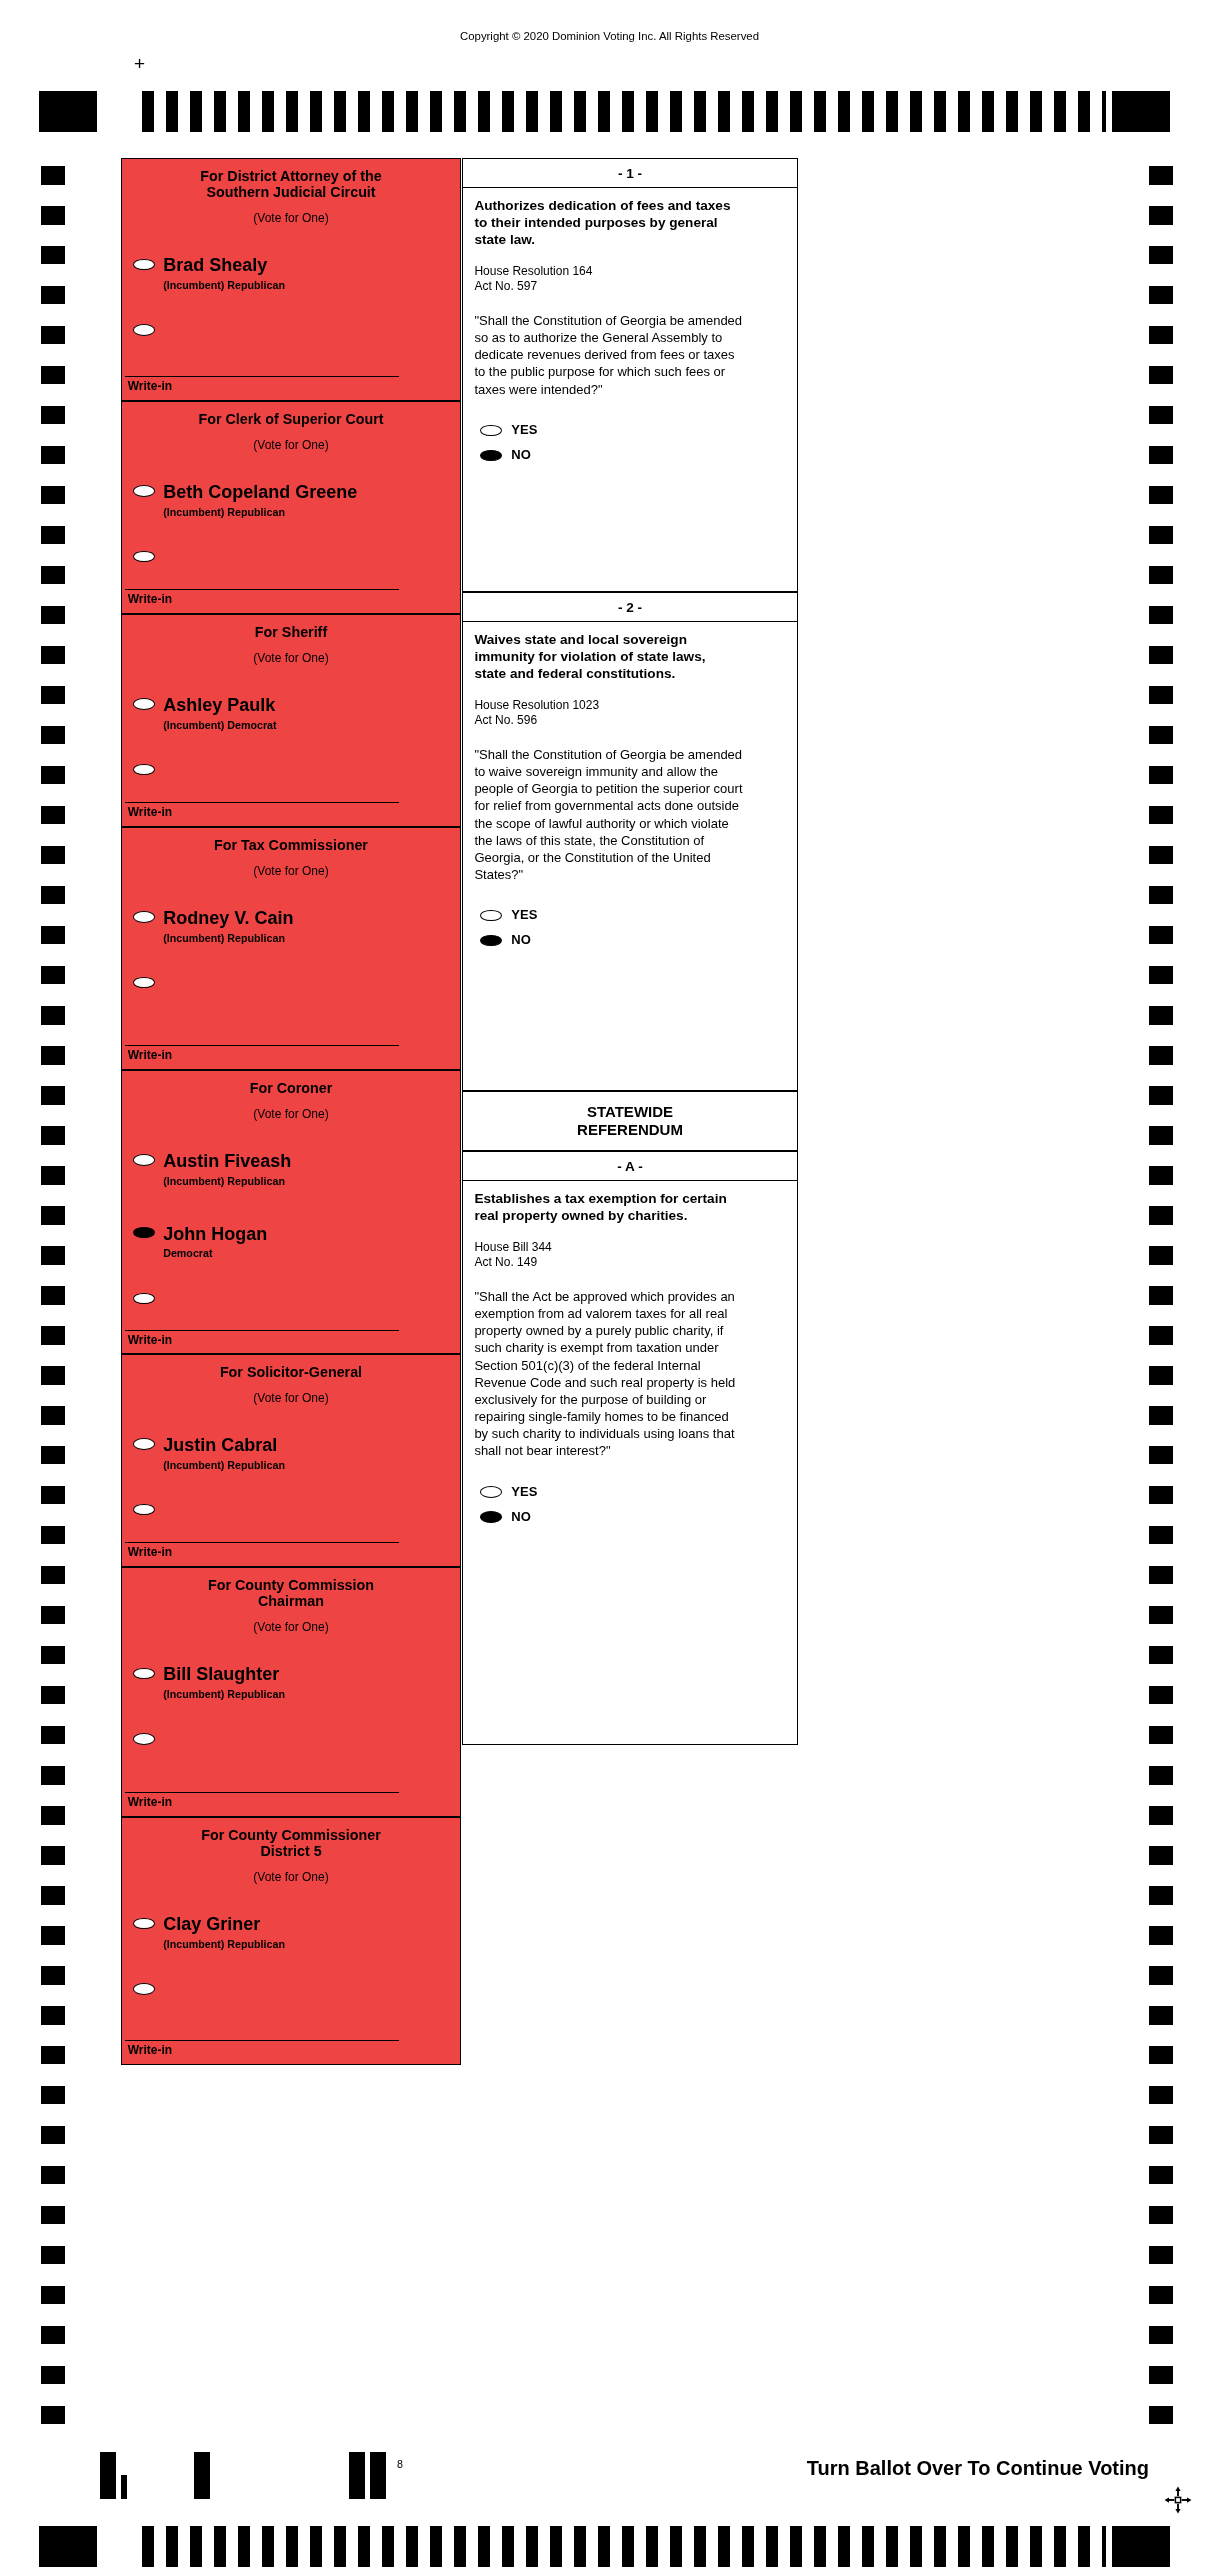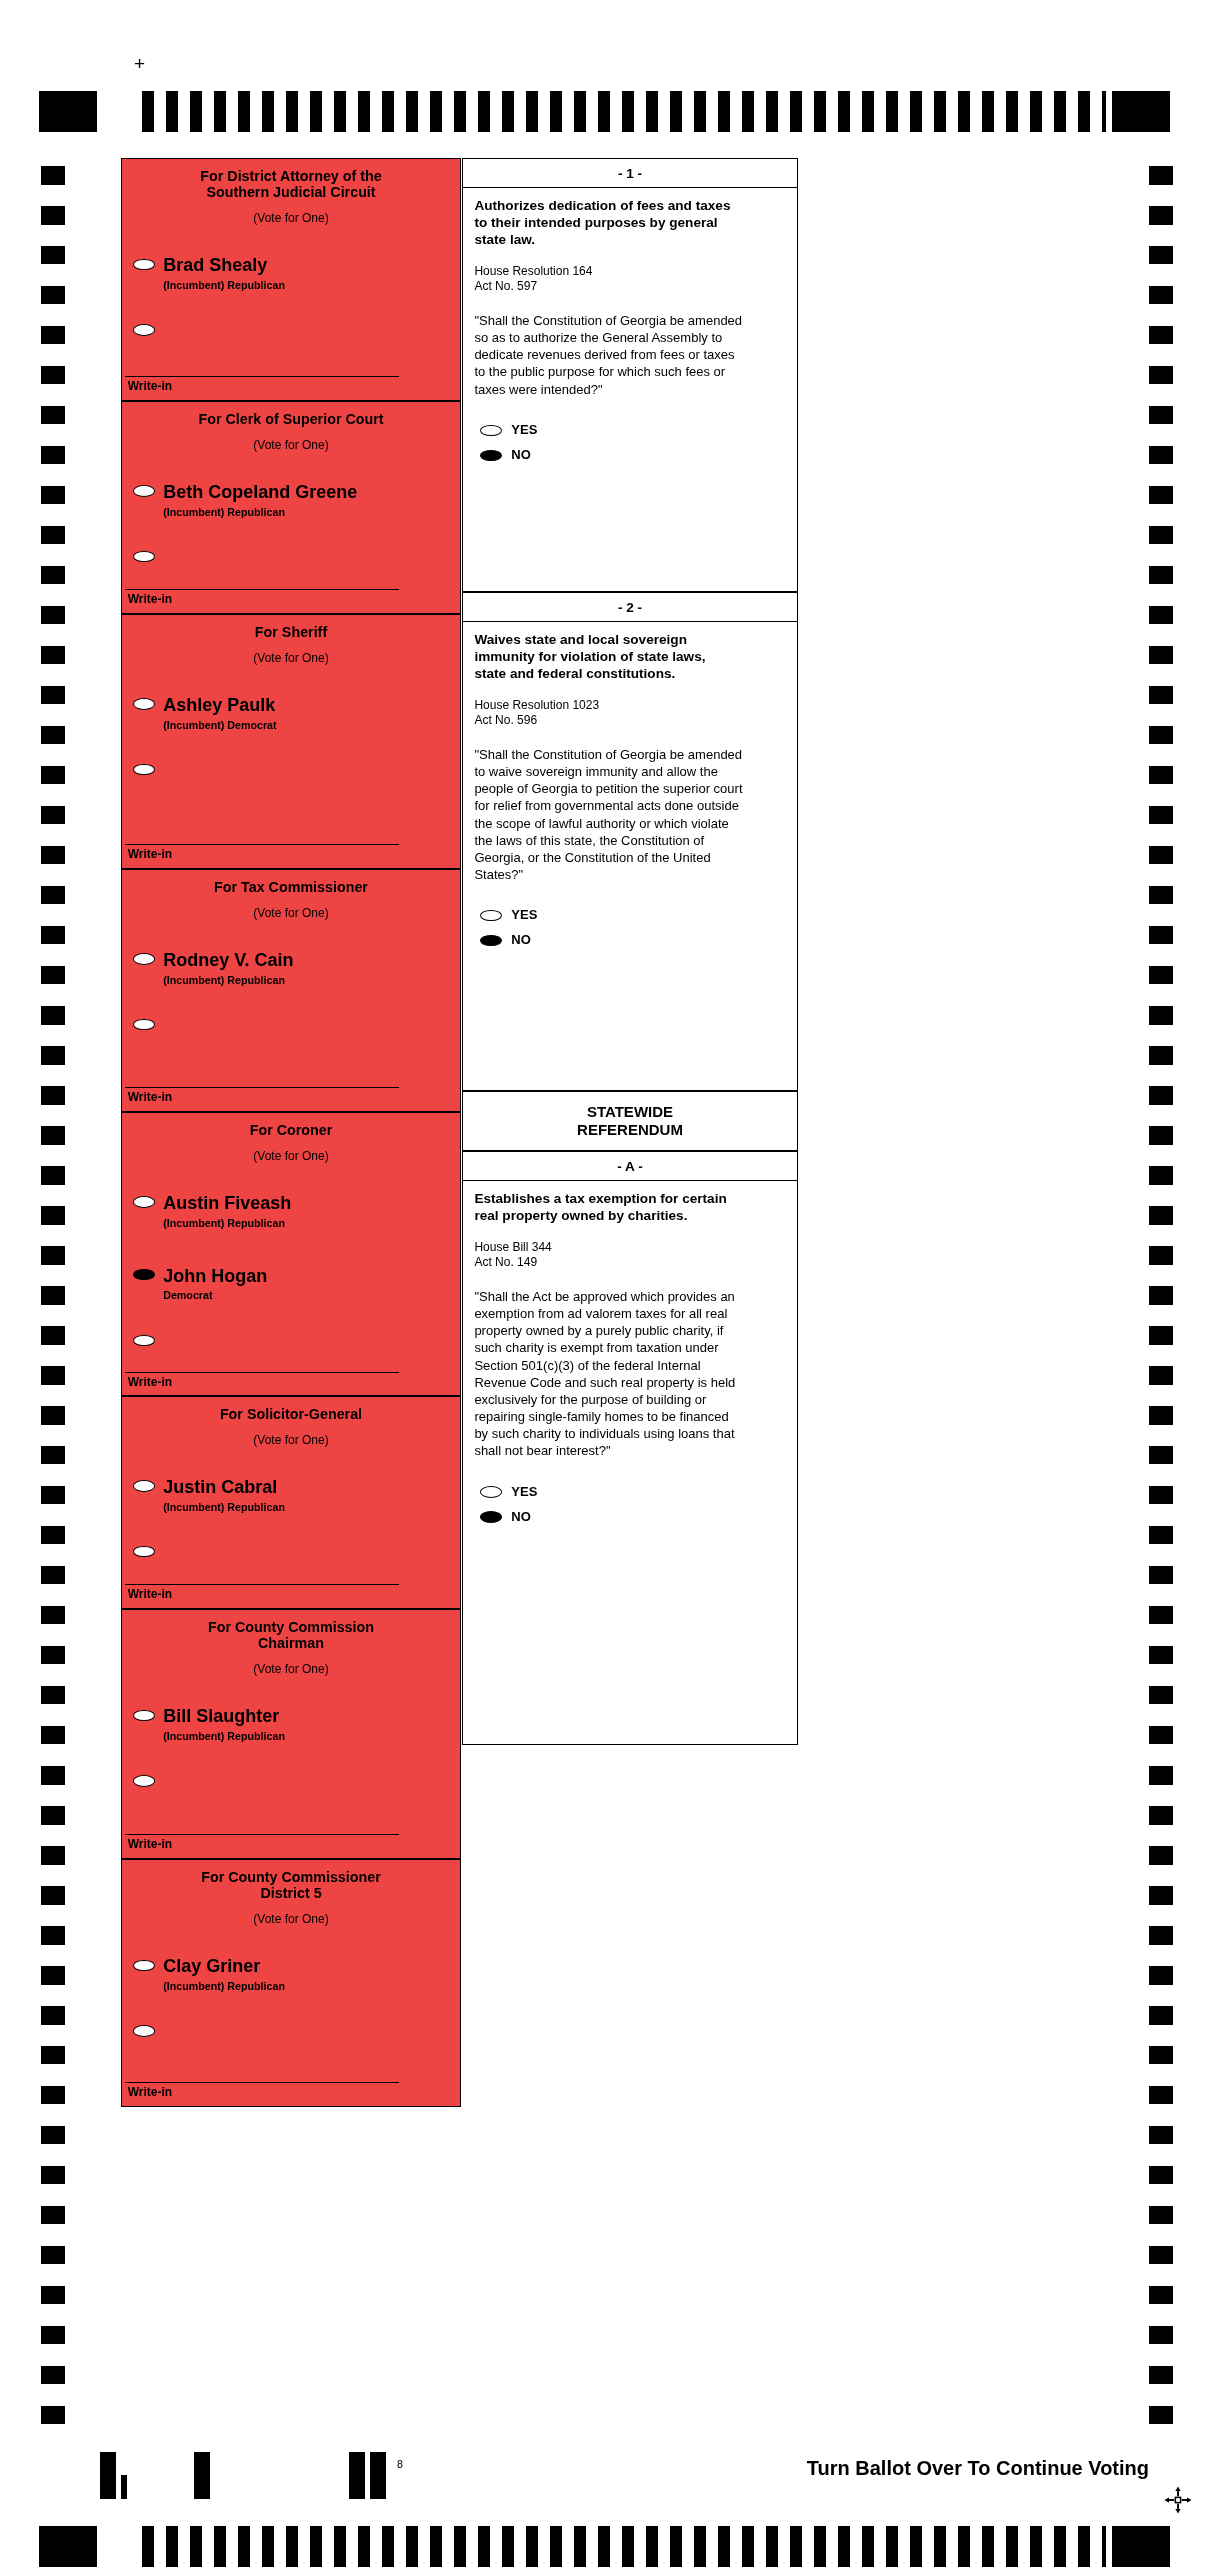--- a/index.html
+++ b/index.html
@@ -62,20 +62,21 @@
   .turn-over { position:absolute; top:2457px; right:70px; font-weight:bold; font-size:20px; }
   .reg-cross { position:absolute; left:1163px; top:2485px; }
   .bot-bar { position:absolute; background:#000; }
   .sheet-mark { position:absolute; left:397px; top:2458px; font-size:10.7px; }
 </style>
 </head>
 <body>
 
 <div class="page">
 
+  <div class="copyright">Copyright © 2020 Dominion Voting Inc. All Rights Reserved</div>
   <div class="plus-mark">+</div>
 
   <div class="timing-strip top">
     <div class="timing-block-l"></div>
     <div class="timing-bars"></div>
     <div class="timing-block-r"></div>
   </div>
   <div class="timing-col left"></div>
   <div class="timing-col right"></div>
 
@@ -113,21 +114,21 @@
           <span class="cand-detail">(Incumbent) Republican</span>
         </span>
       </div>
       <div class="cand-row blank">
         <span class="oval"></span>
       </div>
       <div class="writein-line"></div>
       <div class="writein-label">Write-in</div>
     </section>
 
-    <section class="contest" style="height:255px">
+    <section class="contest" style="height:213px">
       <div class="c-header">
         <div class="c-title">For Sheriff</div>
         <div class="c-votefor">(Vote for One)</div>
       </div>
       <div class="cand-row">
         <span class="oval"></span>
         <span class="cand-text">
           <span class="cand-name">Ashley Paulk</span>
           <span class="cand-detail">(Incumbent) Democrat</span>
         </span>

